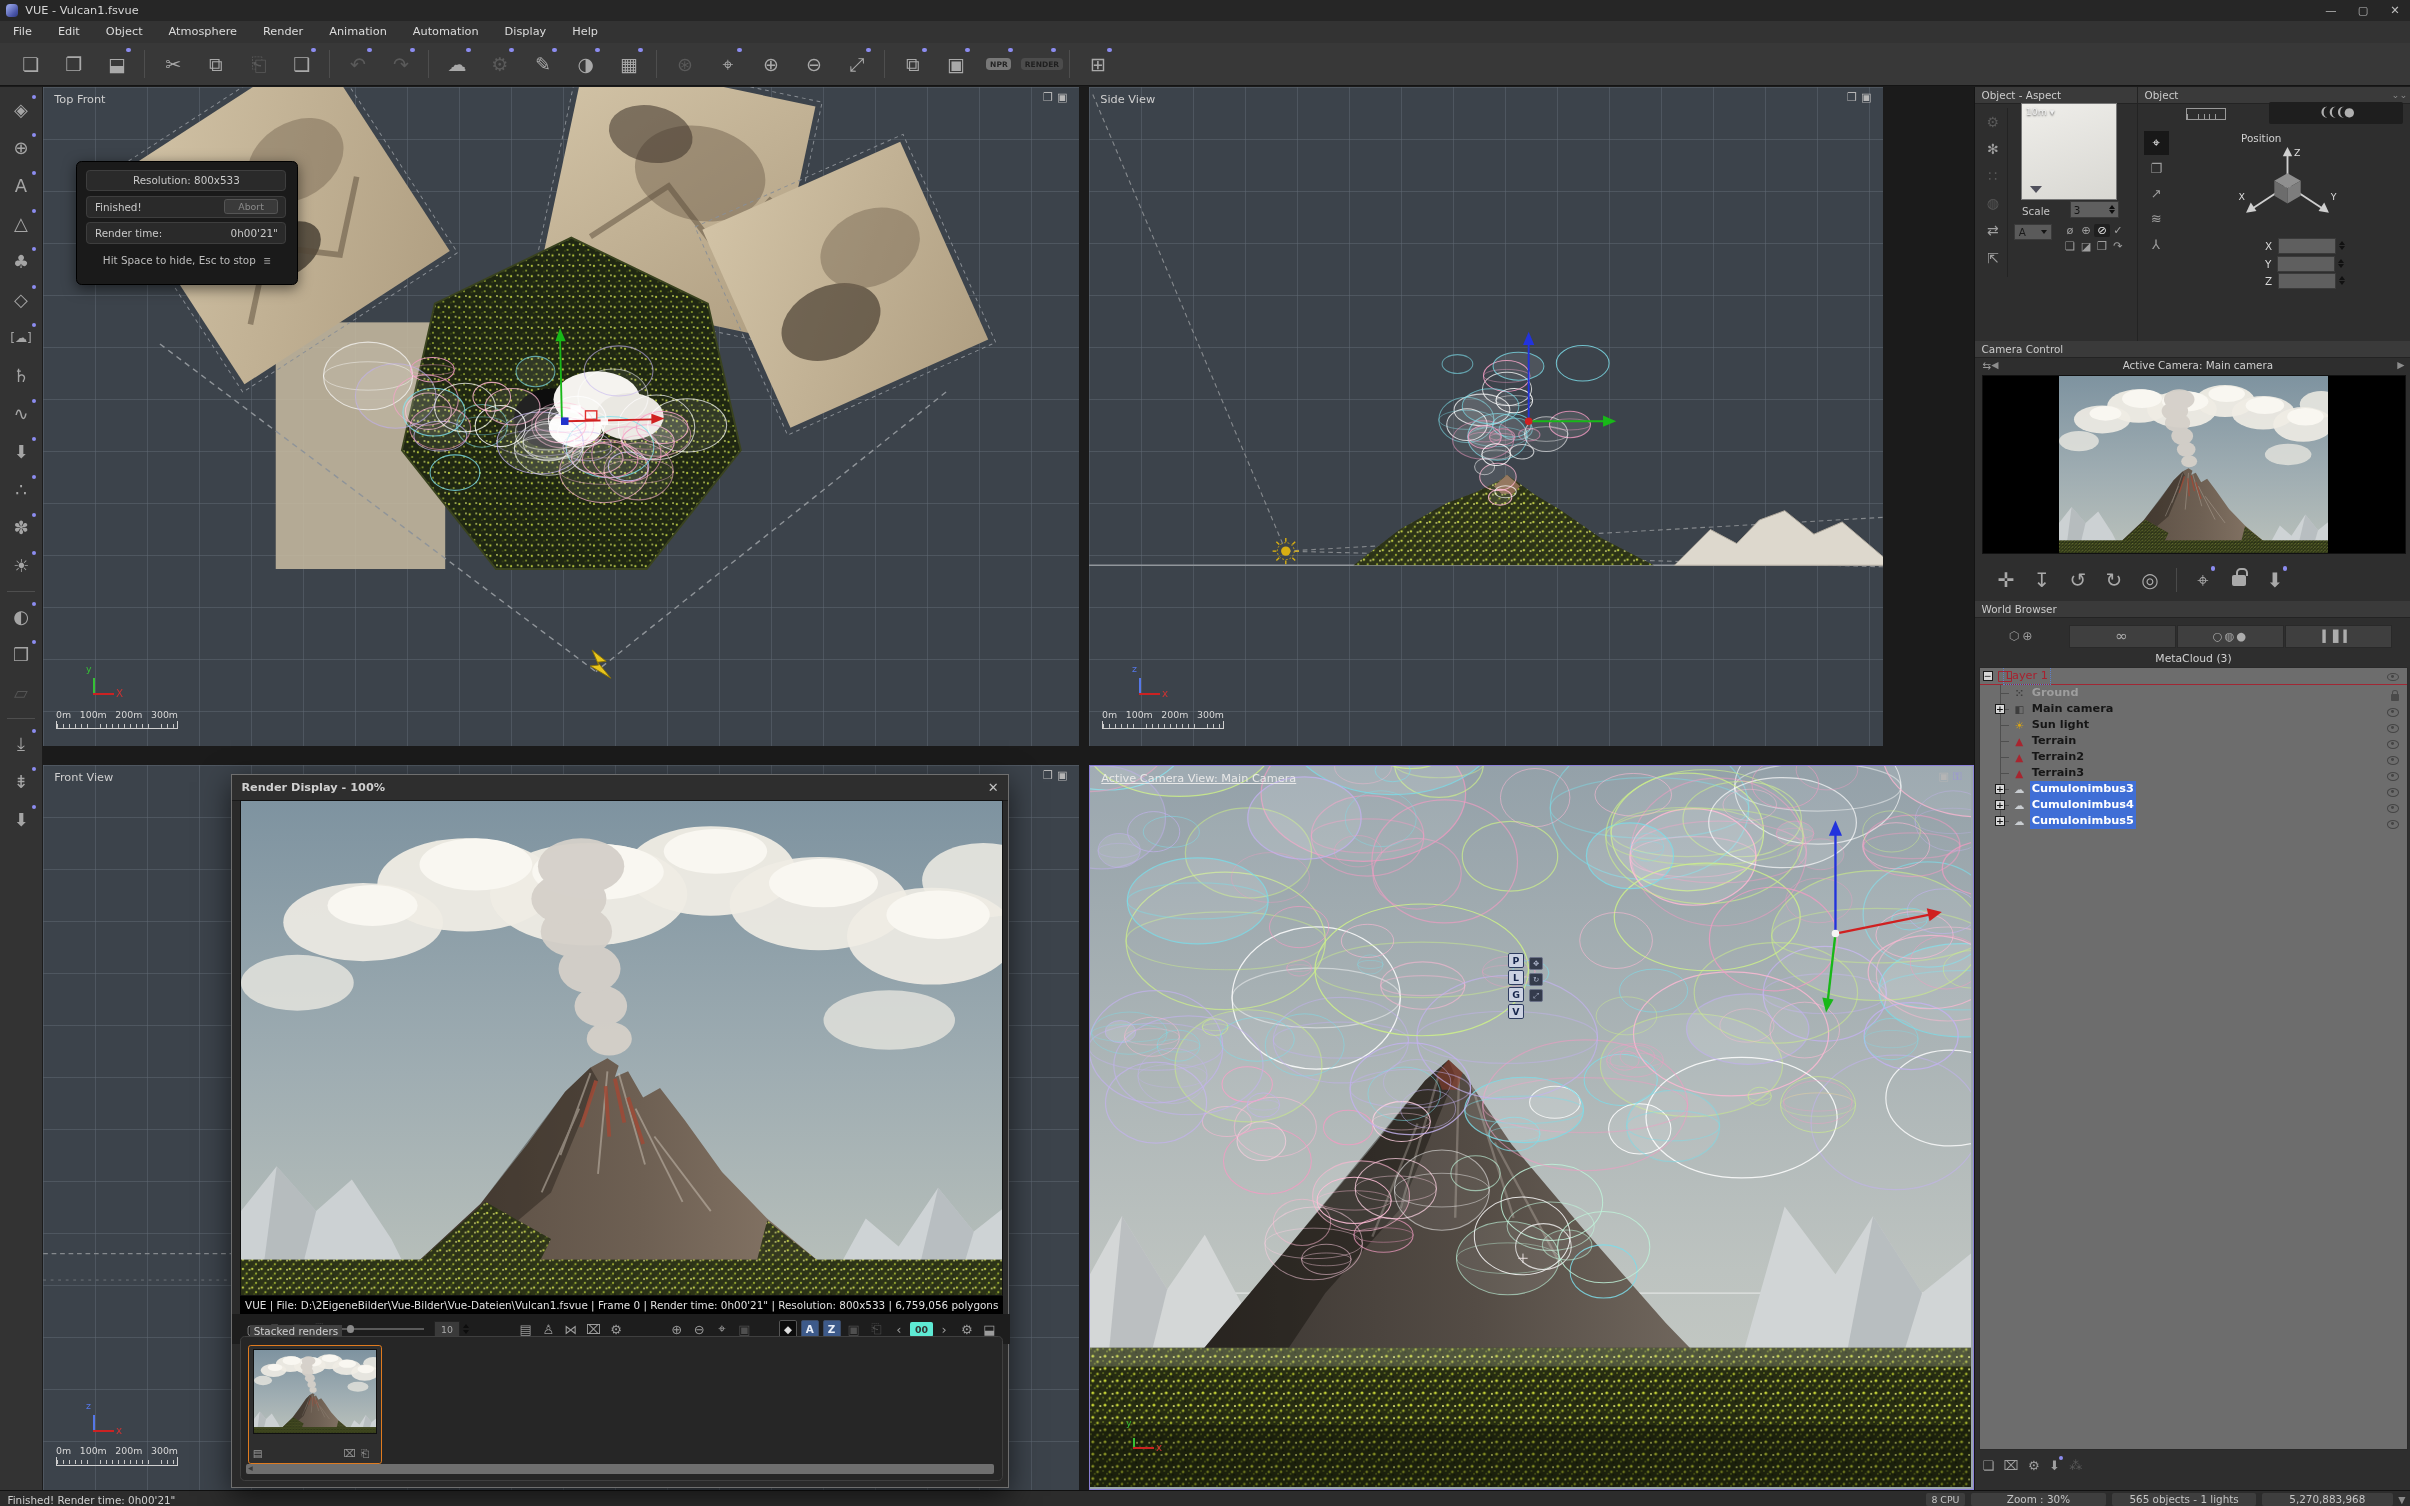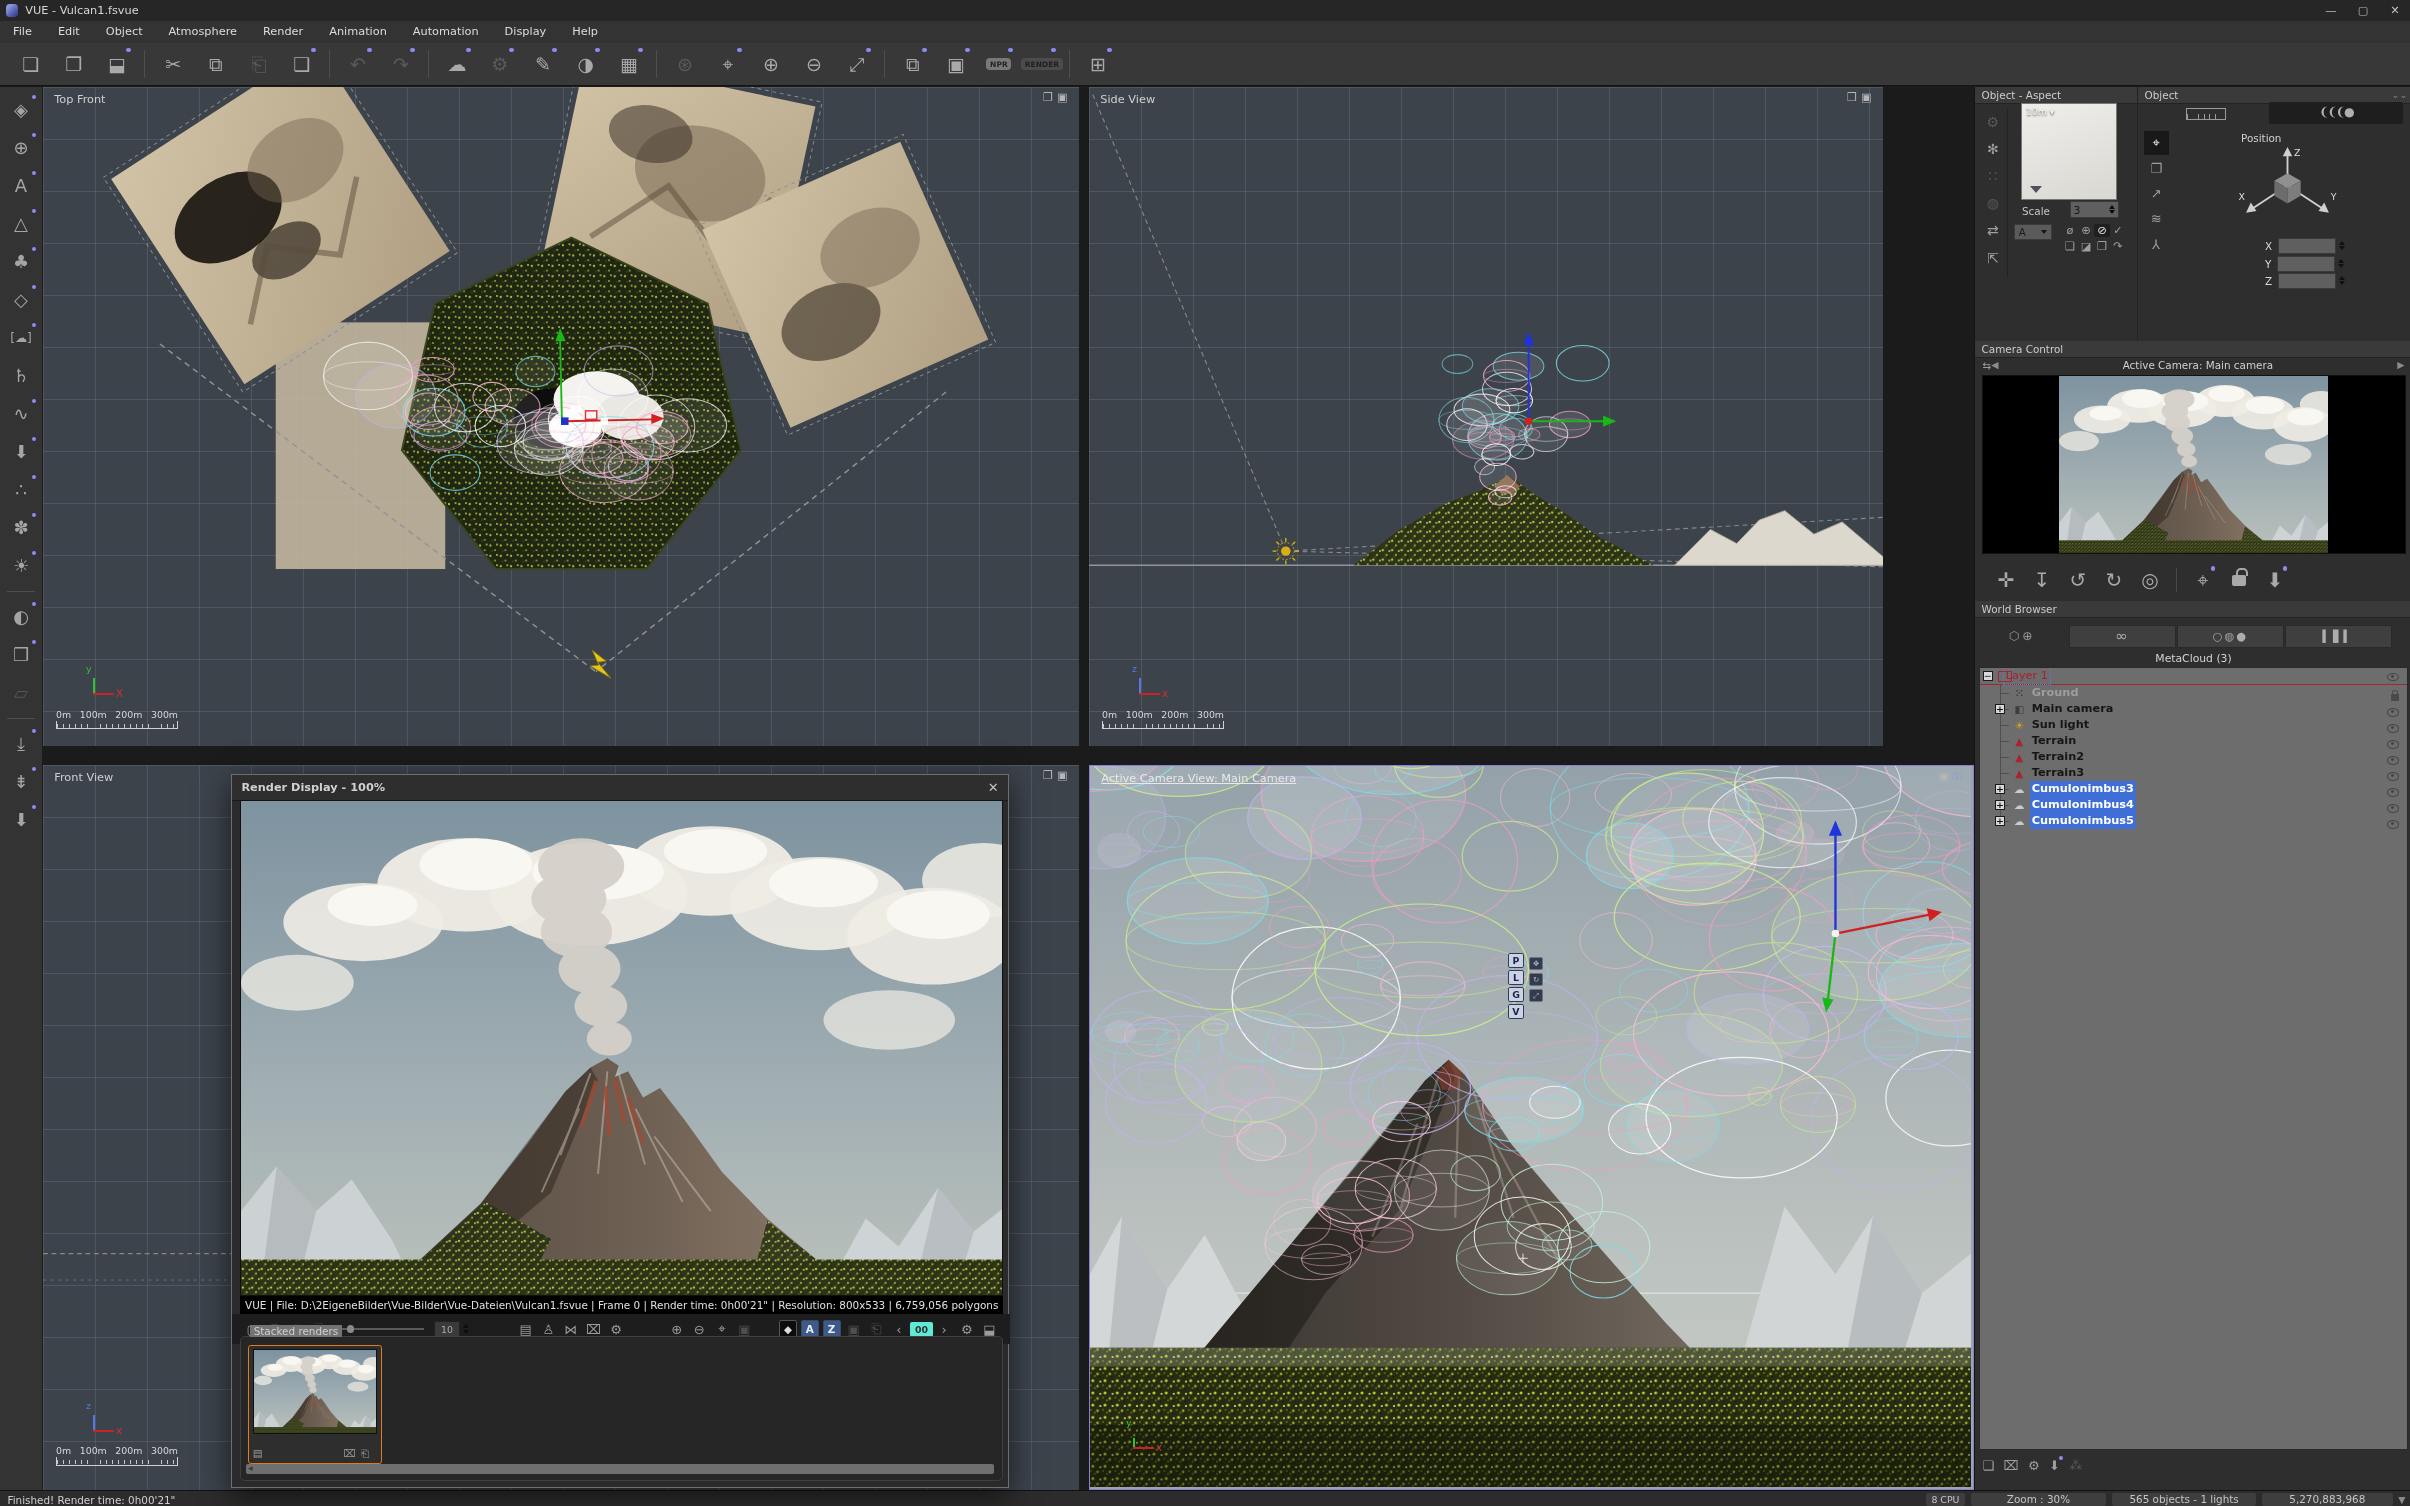--- a/index.html
+++ b/index.html
@@ -99,21 +99,21 @@
   .rw-slider .line{width:85px;height:1.9px;background:#5a5a5a;position:relative;}
   .rw-slider .knob{position:absolute;left:7.5px;top:-2.8px;width:7.5px;height:7.5px;border-radius:50%;background:#8a8a8a;}
   .rw-slider .val{width:24.5px;height:15px;background:#3a3a3a;border:0.9px solid #222;color:#aaa;font-size:9.4px;
     text-align:center;line-height:15px;margin-left:9.4px;}
   .spin-arrows{display:inline-flex;flex-direction:column;margin-left:2.8px;}
   .spin-arrows i{width:0;height:0;border-left:3.8px solid transparent;border-right:3.8px solid transparent;display:block;}
   .spin-arrows i.up{border-bottom:4.7px solid #0d0d0d;margin-bottom:1.9px;}
   .spin-arrows i.dn{border-top:4.7px solid #0d0d0d;}
   .rw-gap{width:38px;}
   #rw-stacked{position:absolute;left:7.5px;top:561px;width:761px;height:143px;background:#262626;border:0.9px solid #3f3f3f;border-radius:4.7px;}
-  #rw-stacked-label{position:absolute;left:9.4px;top:-12.2px;background:#737373;padding:0 3.8px;font-size:10.4px;color:#cfcfcf;}
+  #rw-stacked-label{position:absolute;left:9.4px;top:-12.2px;background:#404040;padding:0 3.8px;font-size:10.4px;color:#cfcfcf;}
   #rw-thumb{position:absolute;left:7.5px;top:7.5px;width:134px;height:119px;border:1.9px solid #e07b1f;border-radius:2.8px;box-sizing:border-box;background:#2e2e2e;}
   #rw-thumb svg{position:absolute;left:3.8px;top:3.8px;border:0.9px solid #111;}
   .thumb-icons{position:absolute;left:3.8px;bottom:2.8px;width:122px;display:flex;font-size:10.4px;color:#9a9a9a;}
   .thumb-icons .sp{margin-left:auto;}
   #rw-scroll{position:absolute;left:5.6px;bottom:5.6px;width:748px;height:10.4px;background:#6f6f6f;border-radius:1.9px;}
   #rw-scroll::before{content:"◂";position:absolute;left:1.9px;top:-1.9px;font-size:9.4px;color:#3a3a3a;}
   
   #right-panel{left:1974px;top:87px;width:437px;height:1403px;background:#2e2e2e;border-left:0.9px solid #141414;box-sizing:border-box;position:absolute;}
   .sec-h{background:#3a3a3a;color:#cccccc;font-size:10.4px;padding:1.9px 6.6px;border-bottom:0.9px solid #232323;position:absolute;box-sizing:border-box;}
   .panel-icon{color:#9f9f9f;font-size:14px;}
@@ -603,20 +603,34 @@
       <rect x="550" y="351" width="8" height="8" fill="#2233cc"></rect>
       <rect x="560" y="338" width="11" height="8" fill="#fff" opacity=".9"></rect>
       <rect x="576" y="344" width="12" height="9" fill="none" stroke="#e03030" stroke-width="1.5"></rect>
       <rect x="592" y="352" width="8" height="7" fill="#fff" opacity=".9"></rect>
     </g>
 
     <path d="M583,598 L598,610 L589,611 L603,628 L581,615 L590,614 Z" fill="#e8c51d" stroke="#8a7205" stroke-width="1"></path>
   </svg>
   <span class="vp-label">Top Front</span>
   <span class="vp-corner"><span>❒</span><span>▣</span></span>
+  <div id="render-popup">
+    <div class="rp-row" style="top:7.5px;justify-content:center;">Resolution: 800x533</div>
+    <div class="rp-row" style="top:34px;">
+      <span>Finished!</span>
+      <span class="rp-abort">Abort</span>
+    </div>
+    <div class="rp-row" style="top:60px;">
+      <span>Render time:</span>
+      <span style="margin-left:auto">0h00'21"</span>
+    </div>
+    <div id="rp-hint">
+      <span>Hit Space to hide, Esc to stop</span><span class="stack-icon">≣</span>
+    </div>
+  </div>
   <div class="vp-axis">
     <span class="vline"></span>
       <span class="hline"></span>
       <span class="xl">X</span>
       <span class="yl">y</span>
   </div>
   <div class="vp-ruler">
     <div class="rl-labels">
         <span>0m</span>
         <span>100m</span>

